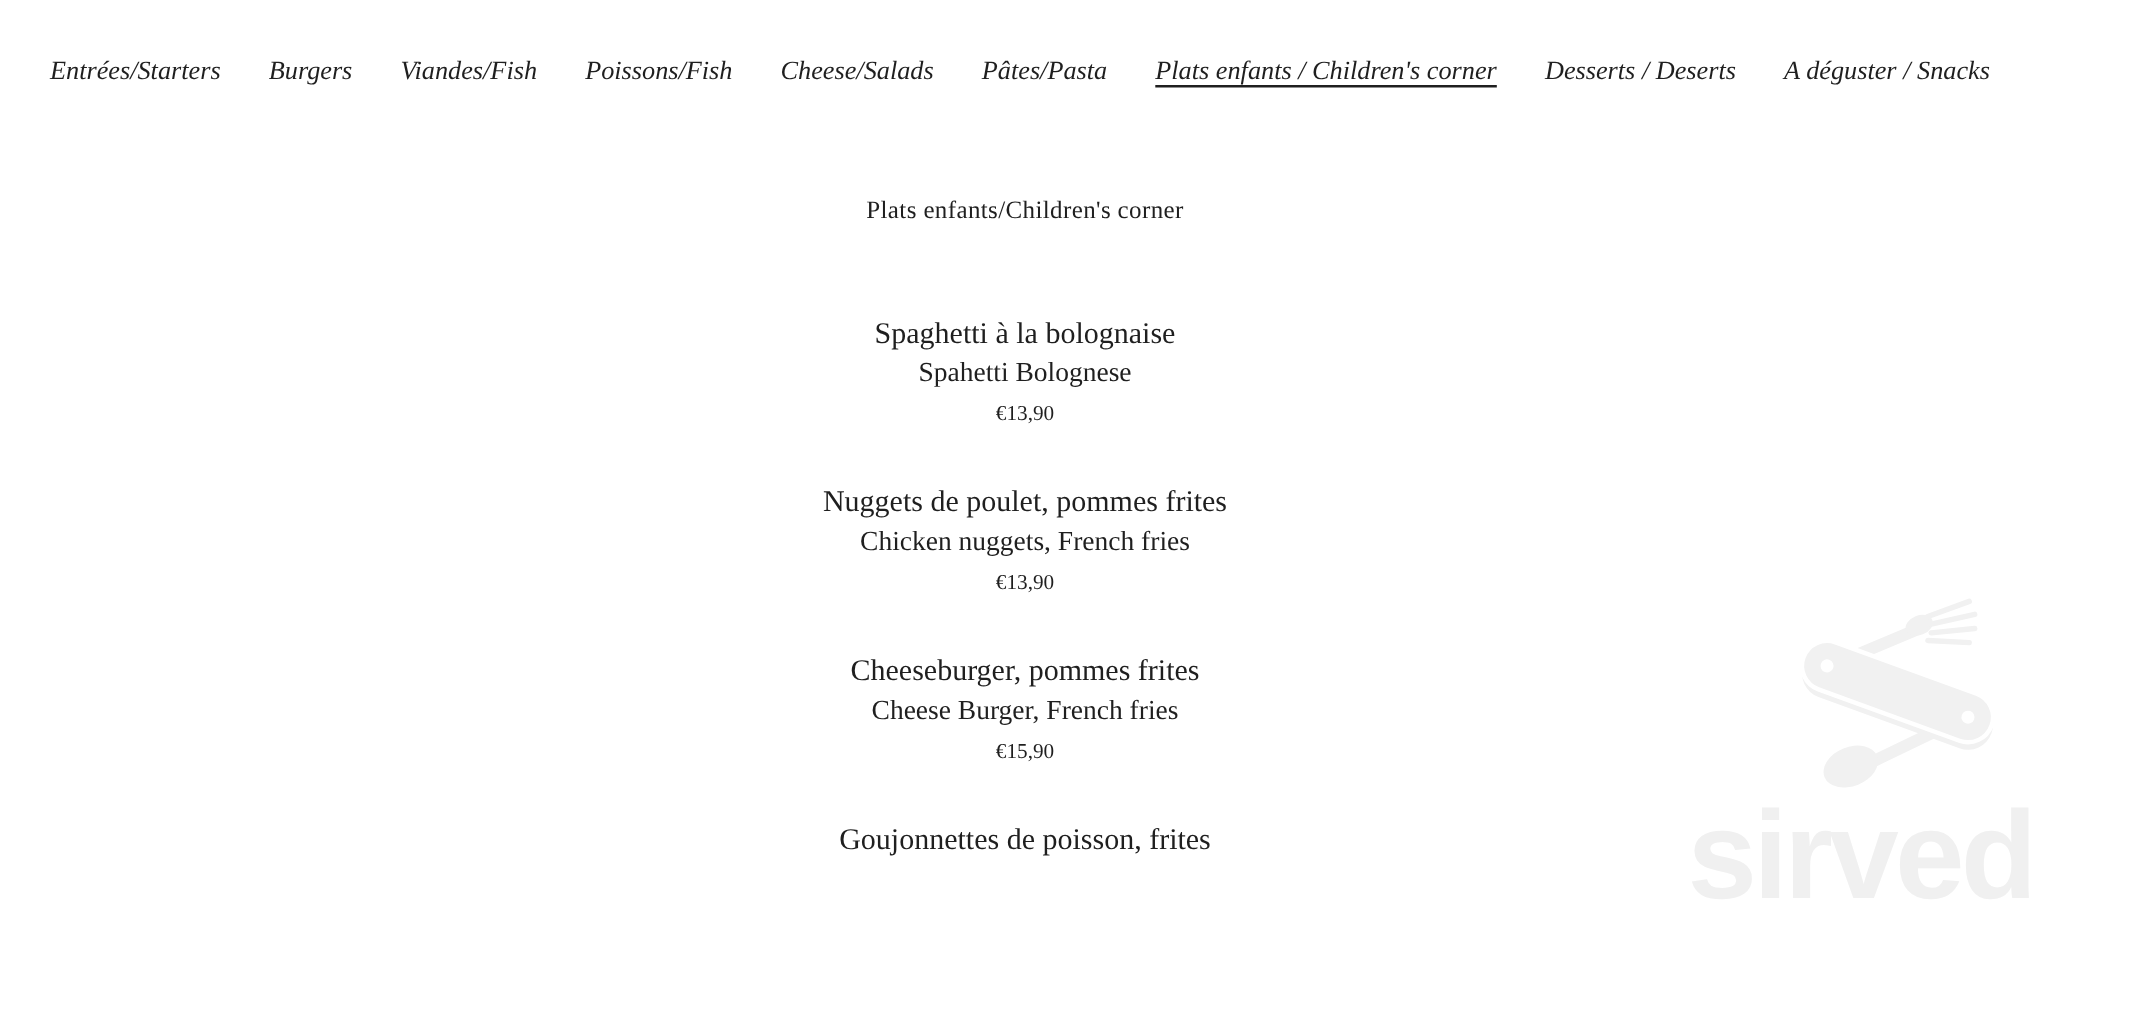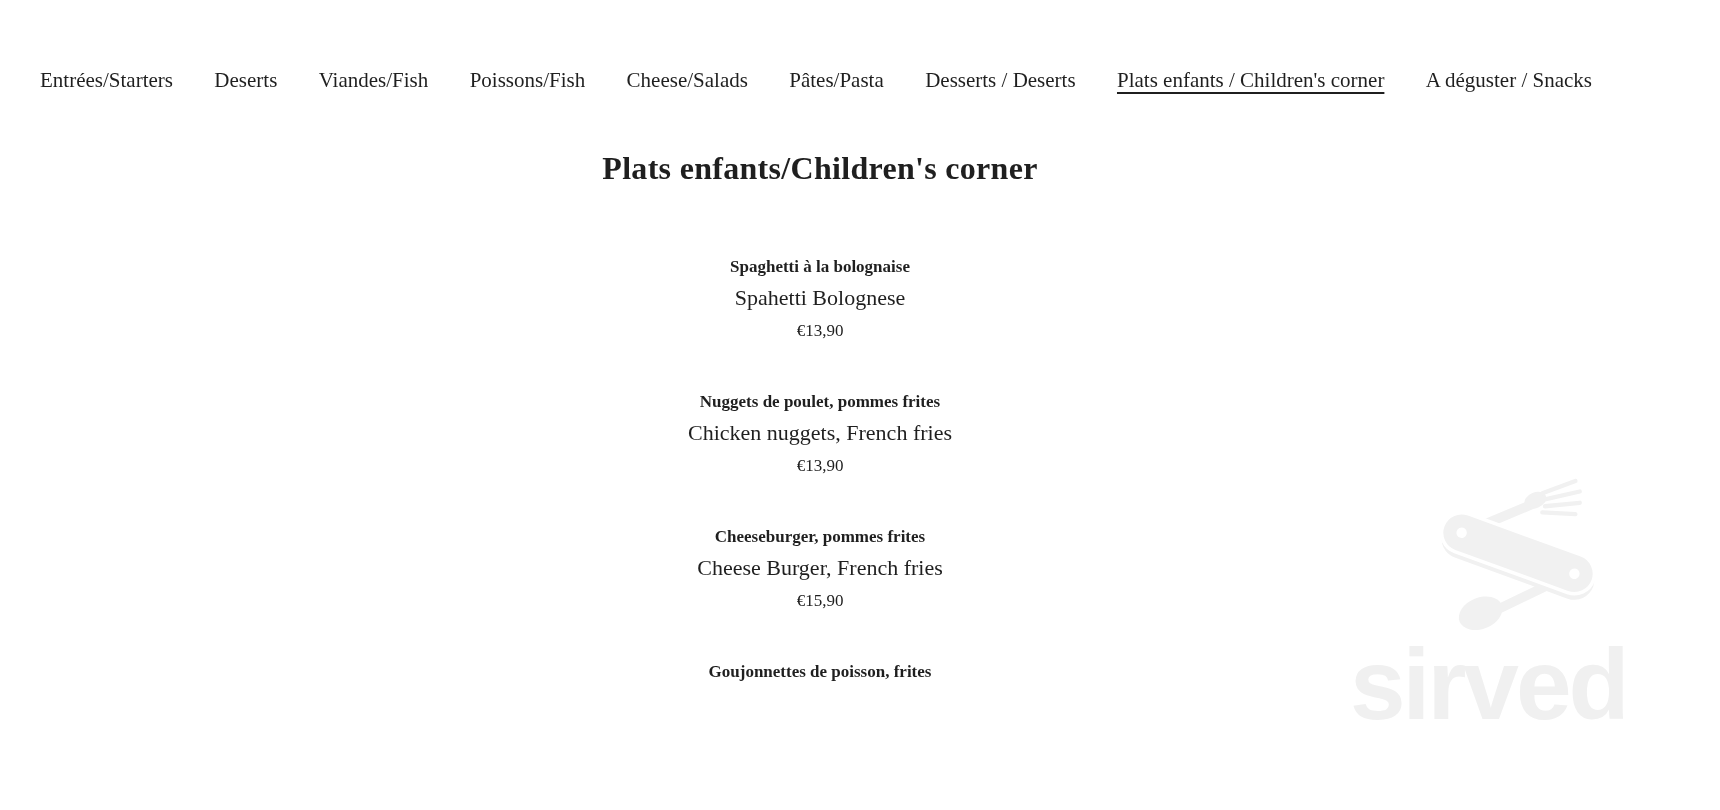--- a/index.html
+++ b/index.html
@@ -8,25 +8,26 @@
     background: #ffffff;
     font-family: "Liberation Serif", serif;
     color: #1f1f1f;
     overflow: hidden;
     position: relative;
   }
 
   
   .category-nav {
     position: absolute;
-    left: 40px; top: 60px;
+    left: 40px; top: 36px;
     width: 1552px;
     display: flex;
     justify-content: space-between;
     align-items: flex-end;
+    font-style: italic;
   }
   .nav-item {
     font-size: 21px;
     line-height: 40px;
     white-space: nowrap;
     color: #1f1f1f;
     text-decoration: none;
     cursor: pointer;
   }
   .nav-item.active {
@@ -36,28 +37,28 @@
   }
 
   
   .menu-section {
     position: absolute;
     left: 40px; top: 146px;
     width: 1560px;
     text-align: center;
   }
   .section-title {
-    font-size: 32px;
-    font-weight: bold;
+    font-size: 20px;
+    font-weight: normal;
     line-height: 44px;
     margin-bottom: 62px;
     letter-spacing: 0.3px;
   }
   .menu-item { margin-bottom: 40px; }
-  .item-name  { font-size: 17px; font-weight: bold; line-height: 30px; margin-top: 32px; }
+  .item-name  { font-size: 24px; font-weight: normal; line-height: 30px; margin-top: 32px; }
   .item-desc  { font-size: 22px; line-height: 32px; font-family: Liberation Serif, serif; }
   .item-price { font-size: 17px; line-height: 33px; }
 
   
   .watermark-icon {
     position: absolute;
     left: 1418px; top: 460px;
     width: 200px; height: 183px;
   }
   .watermark-text {
@@ -70,27 +71,27 @@
     letter-spacing: -3px;
     color: #f0f0f0;
     user-select: none;
   }
 </style>
 </head>
 <body>
 
 <nav class="category-nav">
   <a class="nav-item">Entrées/Starters</a>
-  <a class="nav-item">Deserts</a>
+  <a class="nav-item">Burgers</a>
   <a class="nav-item">Viandes/Fish</a>
   <a class="nav-item">Poissons/Fish</a>
   <a class="nav-item">Cheese/Salads</a>
   <a class="nav-item">Pâtes/Pasta</a>
+  <a class="nav-item active">Plats enfants / Children's corner</a>
   <a class="nav-item">Desserts / Deserts</a>
-  <a class="nav-item active">Plats enfants / Children's corner</a>
   <a class="nav-item">A déguster / Snacks</a>
 </nav>
 
 <main class="menu-section">
   <h1 class="section-title">Plats enfants/Children's corner</h1>
 
   <div class="menu-item">
     <div class="item-name">Spaghetti à la bolognaise</div>
     <div class="item-desc">Spahetti Bolognese</div>
     <div class="item-price">€13,90</div>

